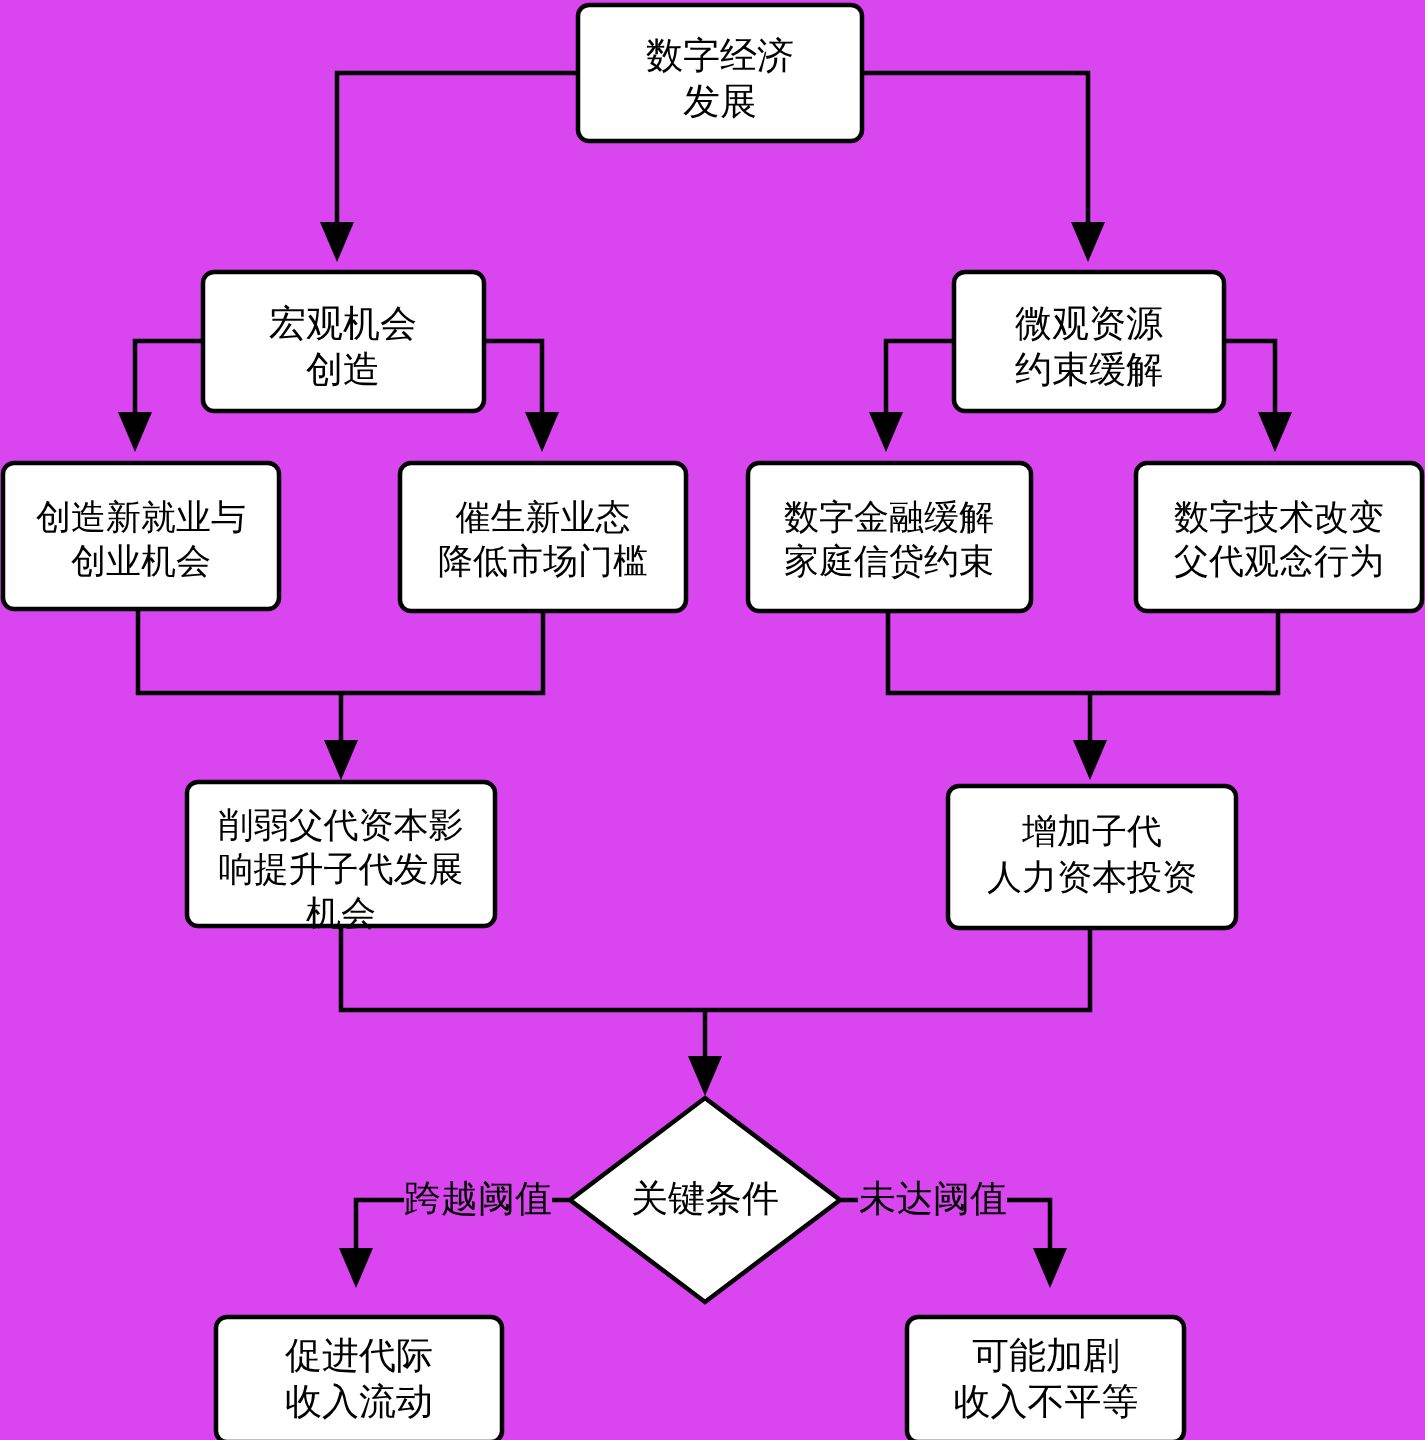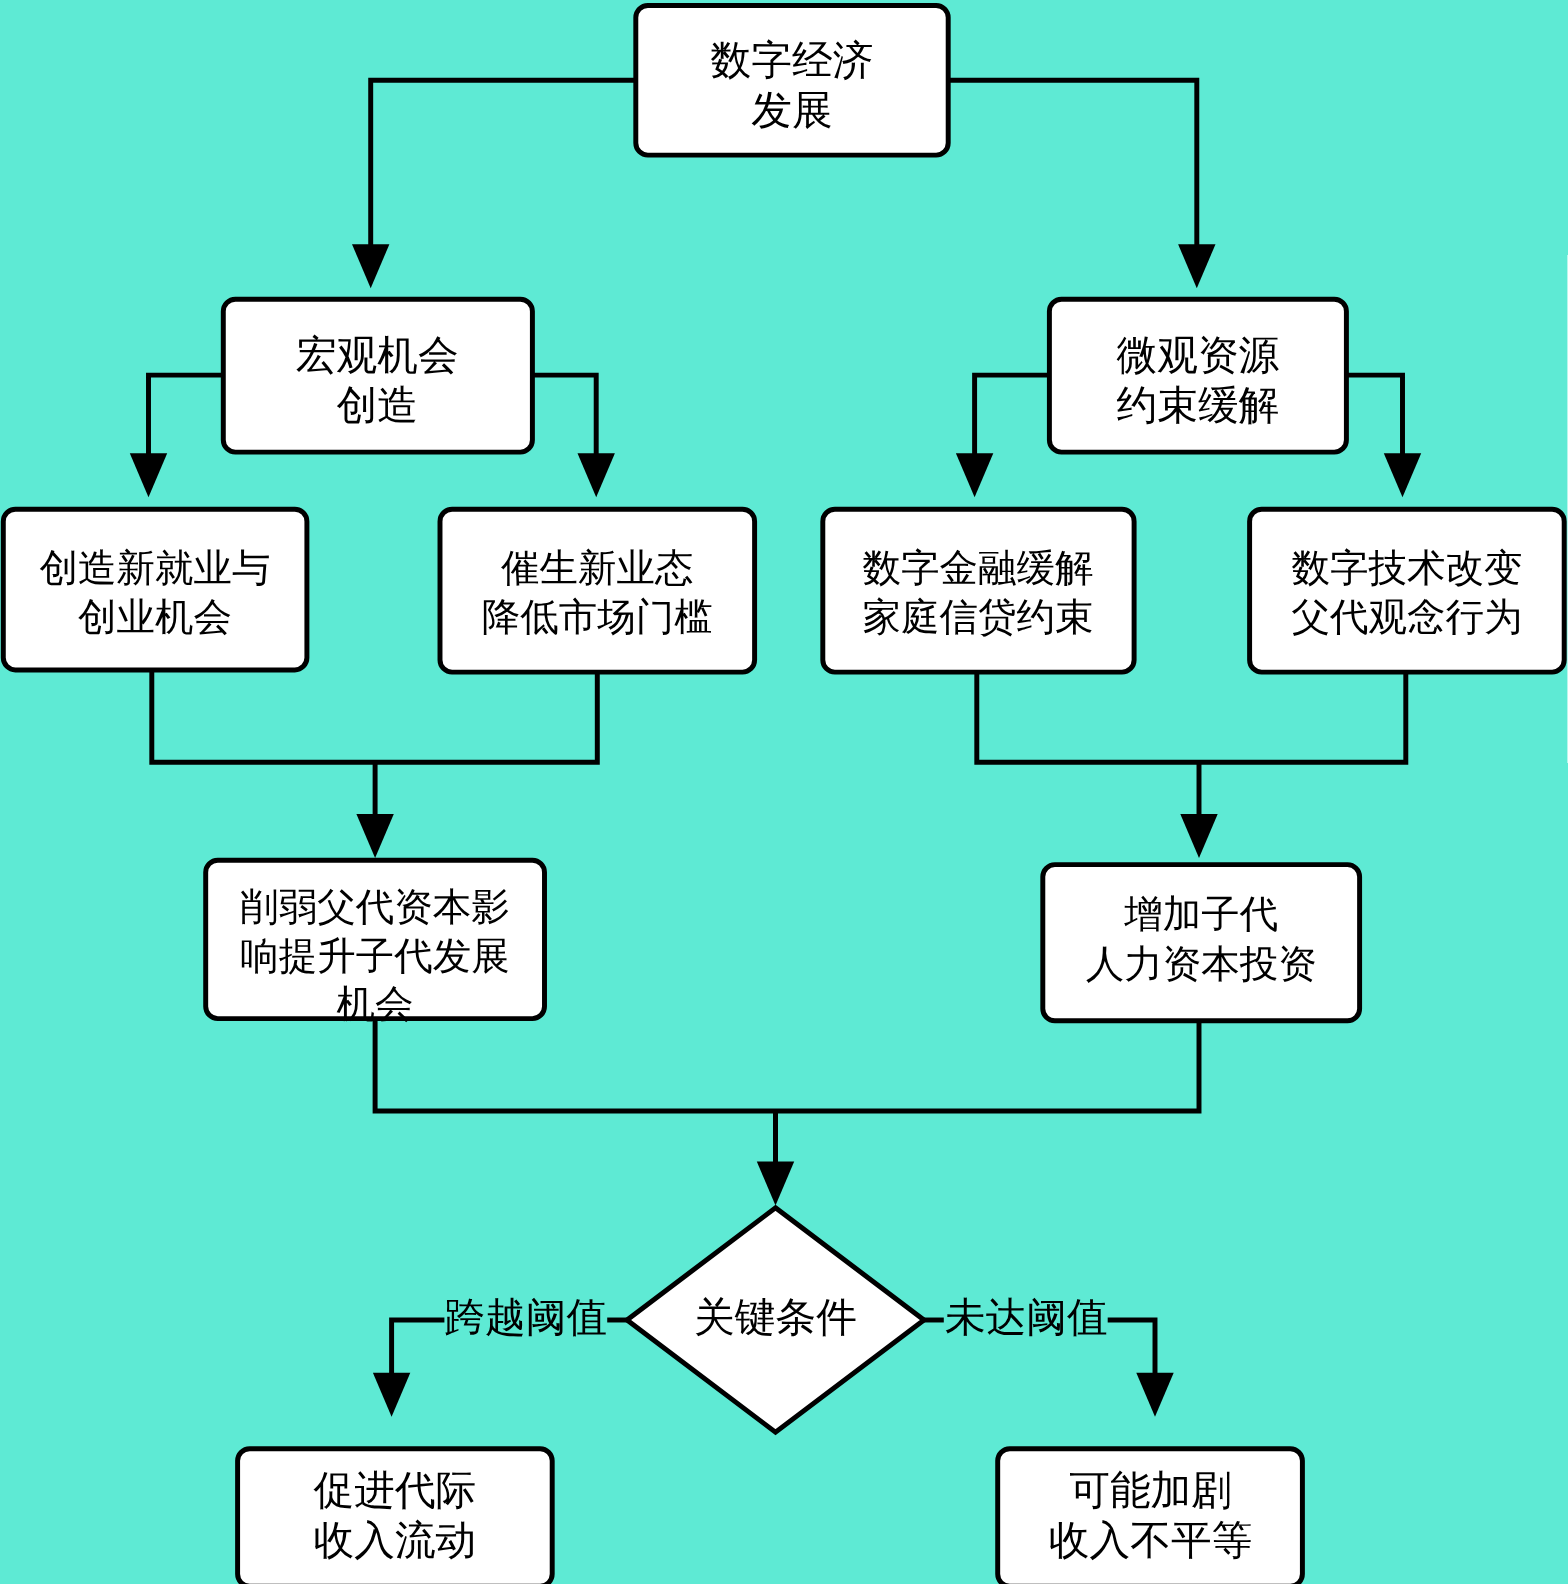--- a/index.html
+++ b/index.html
@@ -7,21 +7,21 @@
     padding: 0;
     background: #ffffff;
   }
   body {
     font-family: "DejaVu Sans", "Liberation Sans", sans-serif;
   }
   #flow-root {
     position: relative;
     width: 1425px;
     height: 1440px;
-    background: #5eead4;
+    background: #d946ef;
     overflow: hidden;
   }
   svg#flow-svg {
     display: block;
     width: 1425px;
     height: 1440px;
   }
   .node-rect {
     fill: #ffffff;
     stroke: #000000;

